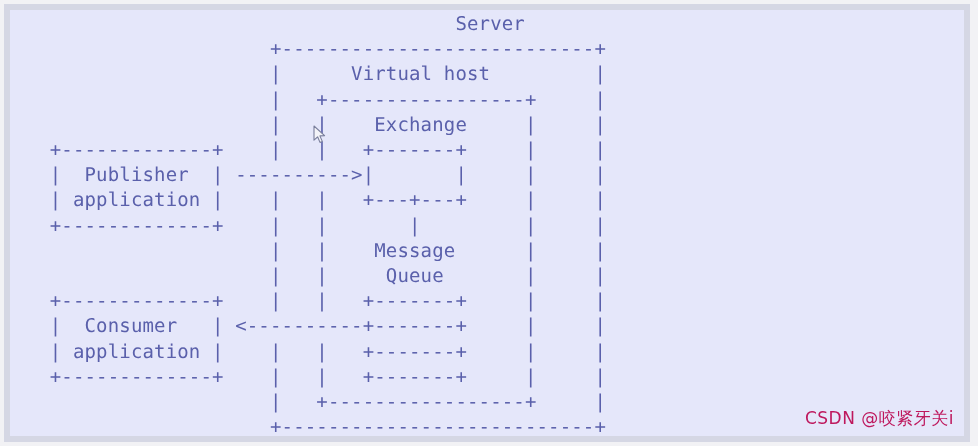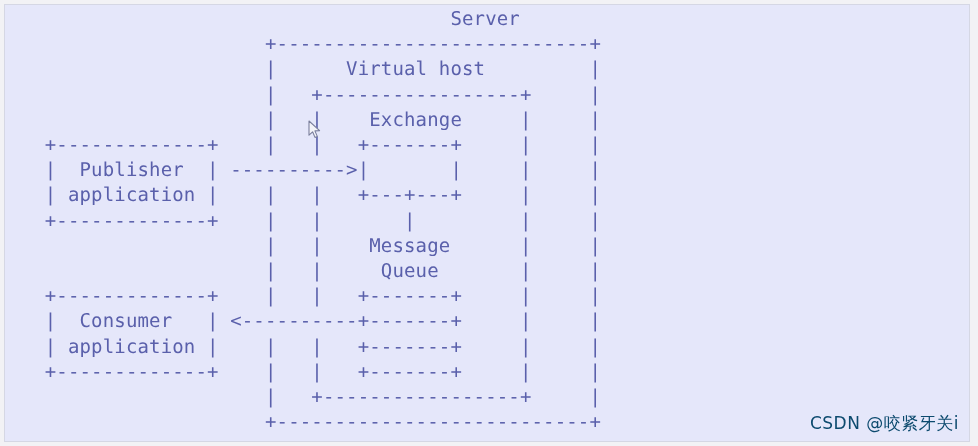--- a/index.html
+++ b/index.html
@@ -16,21 +16,21 @@
     background: #f2f2f5;
     box-sizing: border-box;
   }
   #canvas-frame {
     position: absolute;
     left: 4px;
     top: 4px;
     width: 966px;
     height: 438px;
     background: #e5e7fa;
-    border: 1px solid #000000;
+    border: 6px solid #000000;
     box-sizing: border-box;
     overflow: hidden;
   }
   #ascii-art {
     position: absolute;
     left: 5px;
     top: 2px;
     margin: 0;
     padding: 0;
     font-family: "DejaVu Sans Mono", "Liberation Mono", monospace;
@@ -81,21 +81,21 @@
    +-------------+    |   |       |         |     |
                       |   |    Message      |     |
                       |   |     Queue       |     |
    +-------------+    |   |   +-------+     |     |
    |  Consumer   | &lt;----------+-------+     |     |
    | application |    |   |   +-------+     |     |
    +-------------+    |   |   +-------+     |     |
                       |   +-----------------+     |
                       +---------------------------+</pre>
 
-    <div id="watermark" style="color: #0c4a6e;">CSDN @咬紧牙关i</div>
+    <div id="watermark" style="color: #be185d;">CSDN @咬紧牙关i</div>
 
     <div id="cursor" style="left: 303px; top: 115px;">
       <svg width="14" height="20" viewBox="0 0 14 20" xmlns="http://www.w3.org/2000/svg">
         <path d="M1,1 L1,15.2 L4.6,11.8 L7.0,17.4 L9.3,16.4 L6.9,10.9 L11.6,10.6 Z" fill="#f3f3f8" stroke="#7a7f9c" stroke-width="1.1" stroke-linejoin="round"></path>
       </svg>
     </div>
 
   </div>
 
 </div>

